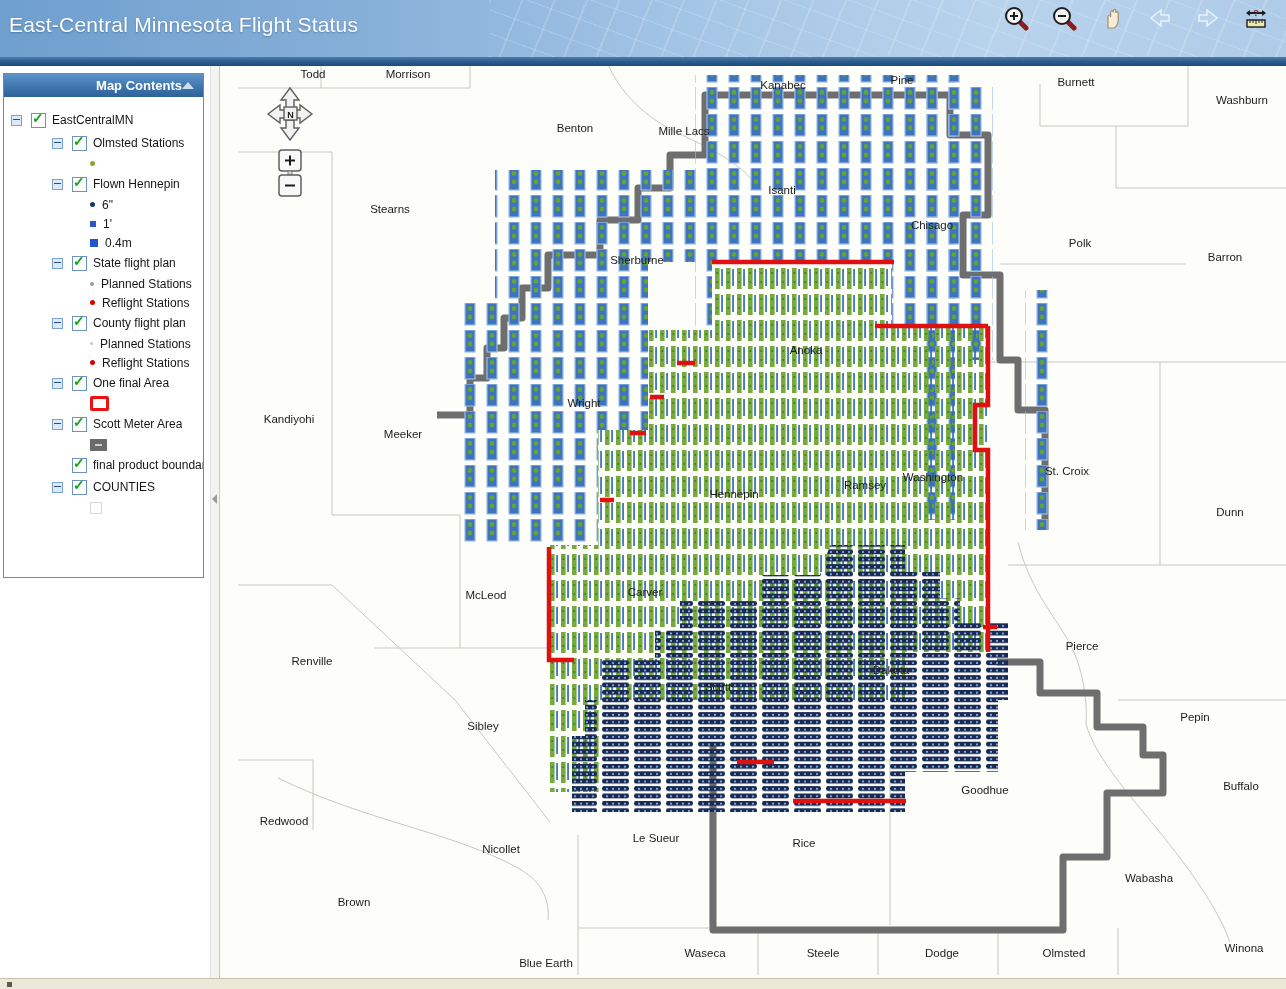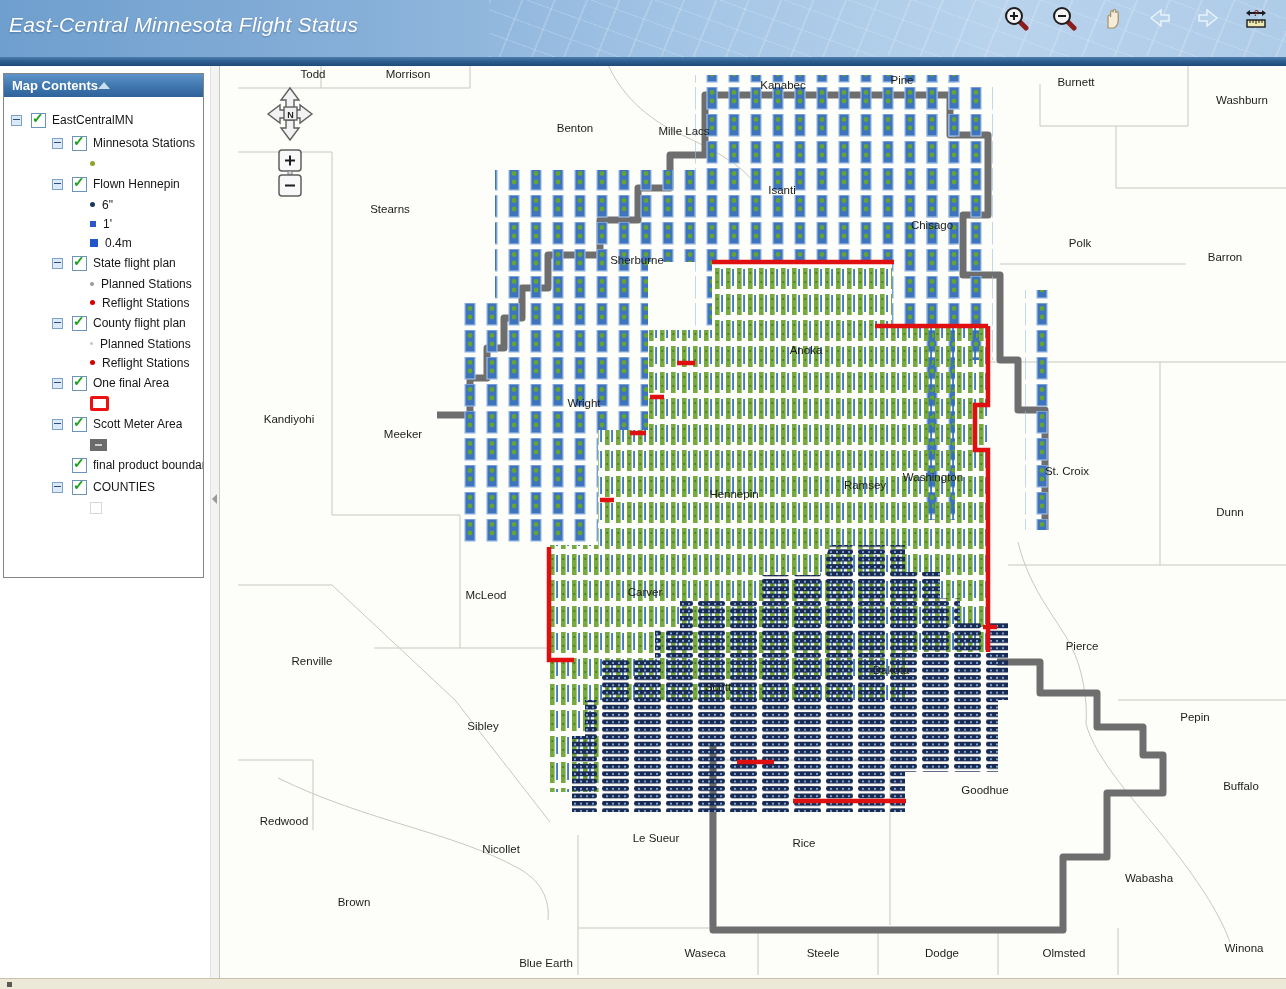--- a/index.html
+++ b/index.html
@@ -1,39 +1,39 @@
 <!DOCTYPE html>
 <html><head>
 <meta charset="utf-8">
 <style>
   html,body{margin:0;padding:0;}
   body{width:1286px;height:989px;position:relative;overflow:hidden;
        font-family:"Liberation Sans",sans-serif;background:#fff;}
 
   
   .header{position:absolute;left:0;top:0;width:1286px;height:57px;z-index:4;
-    background:linear-gradient(90deg,#6f9fce 0%,#86afd8 28%,#a5c6e6 55%,#b9d3ec 78%,#aecbe8 100%);font-style:italic;}
+    background:linear-gradient(90deg,#6f9fce 0%,#86afd8 28%,#a5c6e6 55%,#b9d3ec 78%,#aecbe8 100%);}
   .header .texture{position:absolute;right:0;top:0;width:62%;height:100%;opacity:.5;
     background:
       repeating-linear-gradient(112deg,rgba(255,255,255,.35) 0 2px,rgba(255,255,255,0) 2px 30px),
       repeating-linear-gradient(20deg,rgba(225,238,250,.5) 0 1px,rgba(225,238,250,0) 1px 22px);}
   .app-title{position:absolute;left:9px;top:13px;font-size:21px;color:#ffffff;
     letter-spacing:.2px;text-shadow:0 1px 2px rgba(25,55,95,.4);z-index:5;}
   .toolbar{position:absolute;top:4px;right:16px;display:flex;gap:20px;z-index:6;}
   .tool{width:28px;height:28px;display:flex;align-items:center;justify-content:center;cursor:pointer;}
 
   
   .separator{position:absolute;left:0;top:57px;width:1286px;height:9px;z-index:7;
     background:linear-gradient(180deg,#4d7dab 0%,#2e5f91 45%,#1e4a78 100%);}
 
   
   .sidebar{position:absolute;left:0;top:66px;width:210px;height:912px;background:#ffffff;z-index:3;}
   .panel{position:absolute;left:3px;top:7px;width:201px;height:505px;background:#fff;
     border:1px solid #858585;box-sizing:border-box;}
-  .panel-header{height:23px;display:flex;align-items:center;justify-content:flex-start;
+  .panel-header{height:23px;display:flex;align-items:center;justify-content:flex-end;
     padding:0 9px 0 8px;background:linear-gradient(180deg,#5d95c9 0%,#3e76ad 55%,#2e629a 100%);}
   .panel-title{color:#fff;font-weight:bold;font-size:13px;}
   .collapse-up{width:0;height:0;border-left:6px solid transparent;border-right:6px solid transparent;
     border-bottom:7px solid #ccdded;cursor:pointer;}
   .tree{padding-top:11px;font-size:12px;color:#151515;}
   .trow{display:flex;align-items:center;}
   .root-row{height:24px;padding-left:7px;}
   .item-row{height:22px;padding-left:48px;}
   .sym-row{height:19px;padding-left:86px;}
   .exp{width:9px;height:9px;flex:0 0 9px;margin-right:9px;background:#dcE9f8;
@@ -259,21 +259,21 @@
           <div class="cb">
             <span class="check">✓</span>
           </div>
           <div class="tlabel">EastCentralMN</div>
         </div>
         <div class="trow item-row">
           <div class="exp"></div>
           <div class="cb">
             <span class="check">✓</span>
           </div>
-          <div class="tlabel">Minnesota Stations</div>
+          <div class="tlabel">Olmsted Stations</div>
         </div>
         <div class="trow sym-row">
           <div class="glyph g-dot" style="width: 5px; height: 5px; background: rgb(142, 163, 43);"></div>
           <div class="sym-text"></div>
         </div>
         <div class="trow item-row">
           <div class="exp"></div>
           <div class="cb">
             <span class="check">✓</span>
           </div>

